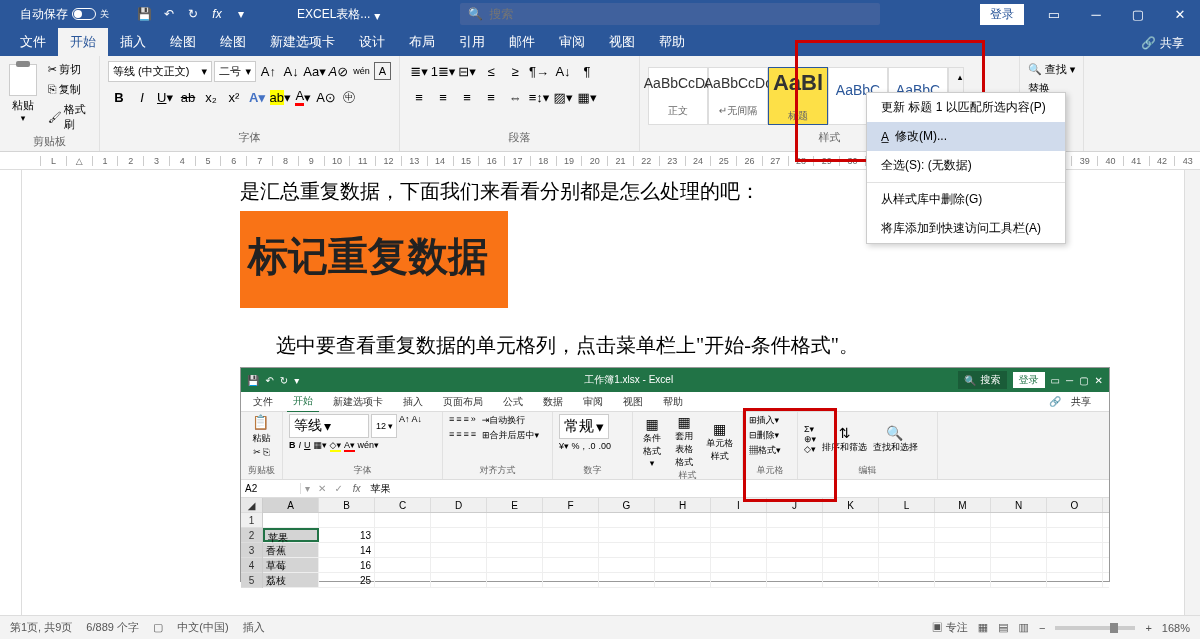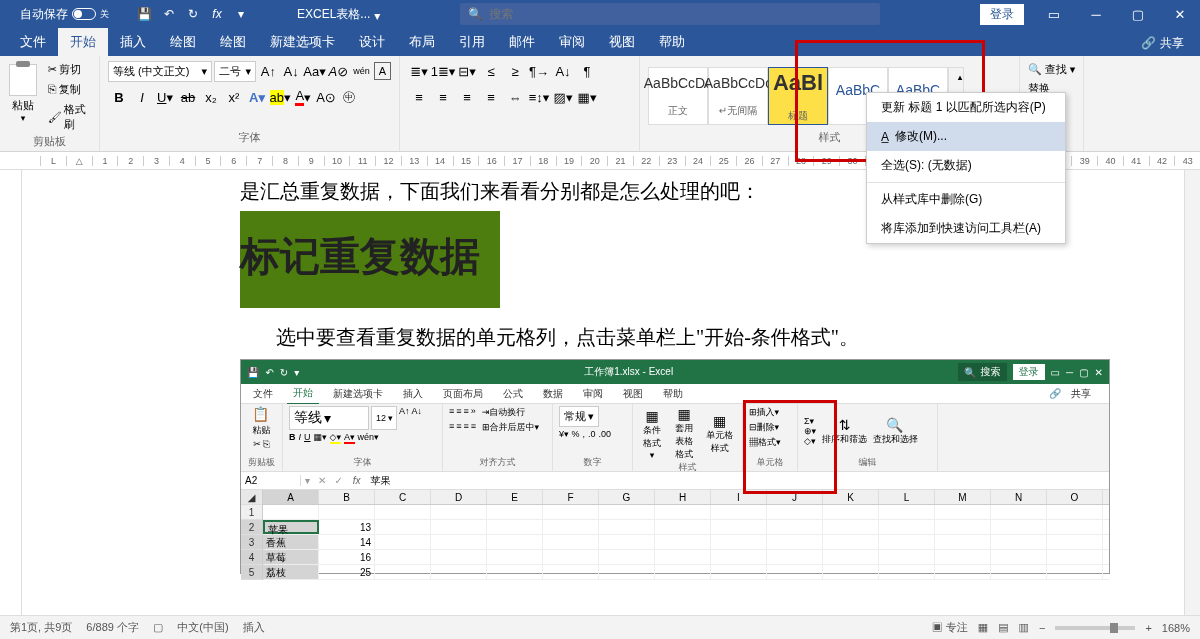--- a/index.html
+++ b/index.html
@@ -43,21 +43,21 @@
 .style-lbl{font-size:10px;color:#666;margin-top:13px}
 .red-box{position:absolute;border:3px solid #c00;pointer-events:none}
 .context-menu{position:absolute;background:#fff;border:1px solid #ccc;box-shadow:2px 2px 6px rgba(0,0,0,0.2);width:200px;z-index:100}
 .context-menu div{padding:6px 14px;font-size:12px;cursor:pointer;display:flex;align-items:center;gap:6px}
 .context-menu div.highlighted{background:#d0dbec}
 .context-menu hr{border:none;border-top:1px solid #e1e1e1;margin:2px 0}
 .ruler{height:18px;background:#fff;border-bottom:1px solid #ddd;display:flex;font-size:9px;color:#666;align-items:center;padding-left:40px;letter-spacing:0}
 .ruler span{width:26px;text-align:center;border-left:1px solid #ccc;font-size:9px}
 .doc-area{height:420px;background:#fff;overflow:hidden;padding-left:240px;padding-top:8px}
 .body-text{font-size:20px;font-family:SimSun,serif;color:#000;margin-bottom:6px}
-.selected-heading{background:#4d7c0f;display:inline-block;padding:18px 20px 24px 0;margin-bottom:16px}
+.selected-heading{background:#f97316;display:inline-block;padding:18px 20px 24px 8px;margin-bottom:24px}
 .selected-heading span{font-size:40px;font-weight:bold;color:#222;font-family:"Microsoft YaHei"}
 .excel-embed{width:870px;height:215px;border:1px solid #999;margin-top:8px;position:relative;font-size:10px}
 .ex-title{height:24px;background:#217346;display:flex;align-items:center;color:#fff;padding:0 6px;gap:6px}
 .ex-title .mid{flex:1;text-align:center;font-size:10px}
 .ex-tabs{height:20px;background:#fff;border-bottom:1px solid #ddd;display:flex;align-items:center;padding:0 6px;gap:8px;font-size:10px}
 .ex-tabs span{padding:3px 6px;cursor:pointer;color:#333}
 .ex-tabs span.active{border-bottom:2px solid #217346;color:#217346}
 .ex-ribbon{height:68px;background:#f3f3f3;border-bottom:1px solid #ddd;display:flex;font-size:9px;position:relative}
 .ex-group{border-right:1px solid #e1e1e1;padding:2px 6px;display:flex;flex-direction:column}
 .ex-group-content{flex:1;display:flex;gap:2px;align-items:flex-start}
@@ -217,20 +217,21 @@
         <div class="btn-icon">≡</div>
         <div class="btn-icon">≡</div>
         <div class="btn-icon">≡</div>
         <div class="btn-icon">≡</div>
         <div class="btn-icon">⇔</div>
         <div class="btn-icon">≡↕▾</div>
         <div class="btn-icon">▨▾</div>
         <div class="btn-icon">▦▾</div>
       </div>
     </div>
+    <div class="group-label">段落</div>
   </div>
 
   <div class="group" style="width:380px">
     <div class="styles-gallery">
       <div class="style-item">
           <div class="style-prev">AaBbCcDc</div>
           <div class="style-lbl">正文</div>
         </div>
       <div class="style-item">
           <div class="style-prev">AaBbCcDc</div>
@@ -417,21 +418,21 @@
               <span>≡</span>
               <span>≡</span>
               <span>≡</span> 
               <span style="margin-left:4px">⊞<span>合并后居中</span>▾</span>
             </div>
         </div>
         <div class="ex-group-label">对齐方式</div>
       </div>
       <div class="ex-group" style="width:80px">
         <div class="ex-group-content" style="flex-direction:column;gap:2px">
-          <div class="sel" style="font-size:11px"><span>常规</span>▾</div>
+          <div class="sel" style="font-size:15px"><span>常规</span>▾</div>
           <div style="display:flex;gap:3px">
               <span>¥▾</span>
               <span>%</span>
               <span>,</span>
               <span>.0</span>
               <span>.00</span>
             </div>
         </div>
         <div class="ex-group-label">数字</div>
       </div>

